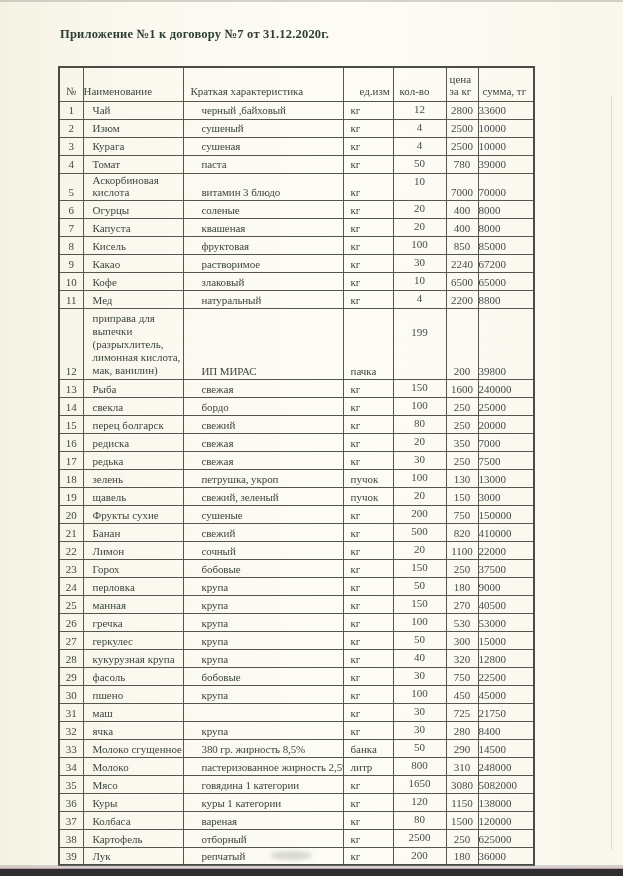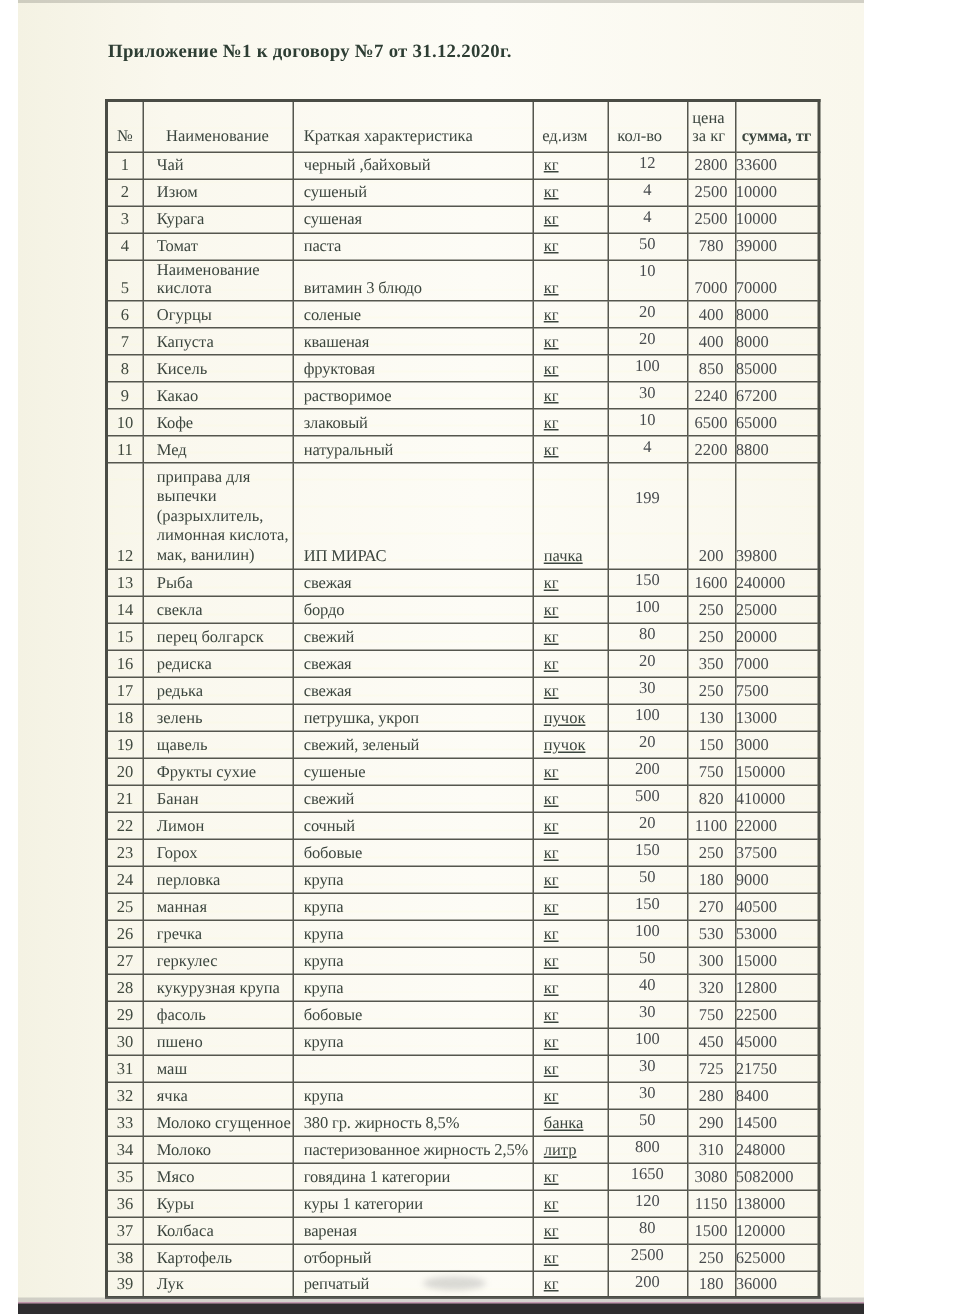--- a/index.html
+++ b/index.html
@@ -5,22 +5,22 @@
   html, body {
     margin: 0;
     padding: 0;
     width: 640px;
     height: 876px;
     overflow: hidden;
     font-family: "Liberation Serif", "DejaVu Serif", serif;
   }
   .page {
     position: absolute;
-    left: 12px; top: 0;
-    width: 564px; height: 876px;
+    left: 0; top: 0;
+    width: 623px; height: 876px;
     background: linear-gradient(90deg, #f4f2e3 0%, #faf8ee 18%, #fdfcf6 55%, #f9f7ec 100%);
     overflow: hidden;
   }
   .top-edge {
     position: absolute; left: 0; top: 0;
     width: 640px; height: 2px;
     background: rgba(120,120,110,0.30);
   }
   .doc-title {
     position: absolute;
@@ -50,30 +50,30 @@
     overflow: hidden;
   }
   .grid thead tr { height: 34px; }
   .grid tbody tr { height: 18px; }
   .grid th {
     font-weight: normal;
     text-align: left;
     padding-bottom: 3px;
   }
   th.c-num { text-align: center; }
-  th.c-name { text-align: center; }
+  th.c-name { text-align: left; }
   th.c-desc { padding-left: 7px; }
-  th.c-unit { padding-left: 6px; }
+  th.c-unit { padding-left: 16px; }
   th.c-qty  { padding-left: 6px; margin-left: 22px; }
   th.c-price{ padding-left: 3px; }
-  th.c-sum  { padding-left: 4px; font-weight: bold; }
+  th.c-sum  { padding-left: 4px; }
   td.c-num  { text-align: center; color: #40493f; }
   td.c-name { padding-left: 9px; }
-  td.c-desc { padding-left: 7px; white-space: nowrap; letter-spacing: -0.1px; }
-  td.c-unit { padding-left: 7px; text-decoration: underline; }
+  td.c-desc { padding-left: 18px; white-space: nowrap; letter-spacing: -0.1px; }
+  td.c-unit { padding-left: 7px; }
   td.c-qty  { text-align: center; vertical-align: top; padding-top: 1px; color: #474b4e; }
   td.c-price{ text-align: center; color: #474b4e; margin-left: 29px; }
   td.c-sum  { color: #474b4e; }
   tr.row-5 { height: 29px; }
   tr.row-12 { height: 64px; }
   tr.row-12 td.c-qty { padding-top: 17px; }
   tr.row-12 td.c-name { line-height: 1.18; padding-top: 3px; }
   .faint-vline {
     position: absolute;
     left: 611px; top: 95px;
@@ -163,21 +163,21 @@
           <td class="c-num">4</td>
           <td class="c-name">Томат</td>
           <td class="c-desc">паста</td>
           <td class="c-unit">кг</td>
           <td class="c-qty">50</td>
           <td class="c-price">780</td>
           <td class="c-sum">39000</td>
         </tr>
         <tr class="row-5">
           <td class="c-num">5</td>
-          <td class="c-name">Наименование кислота</td>
+          <td class="c-name">Аскорбиновая кислота</td>
           <td class="c-desc">витамин 3 блюдо</td>
           <td class="c-unit">кг</td>
           <td class="c-qty">10</td>
           <td class="c-price">7000</td>
           <td class="c-sum">70000</td>
         </tr>
         <tr>
           <td class="c-num">6</td>
           <td class="c-name">Огурцы</td>
           <td class="c-desc">соленые</td>

